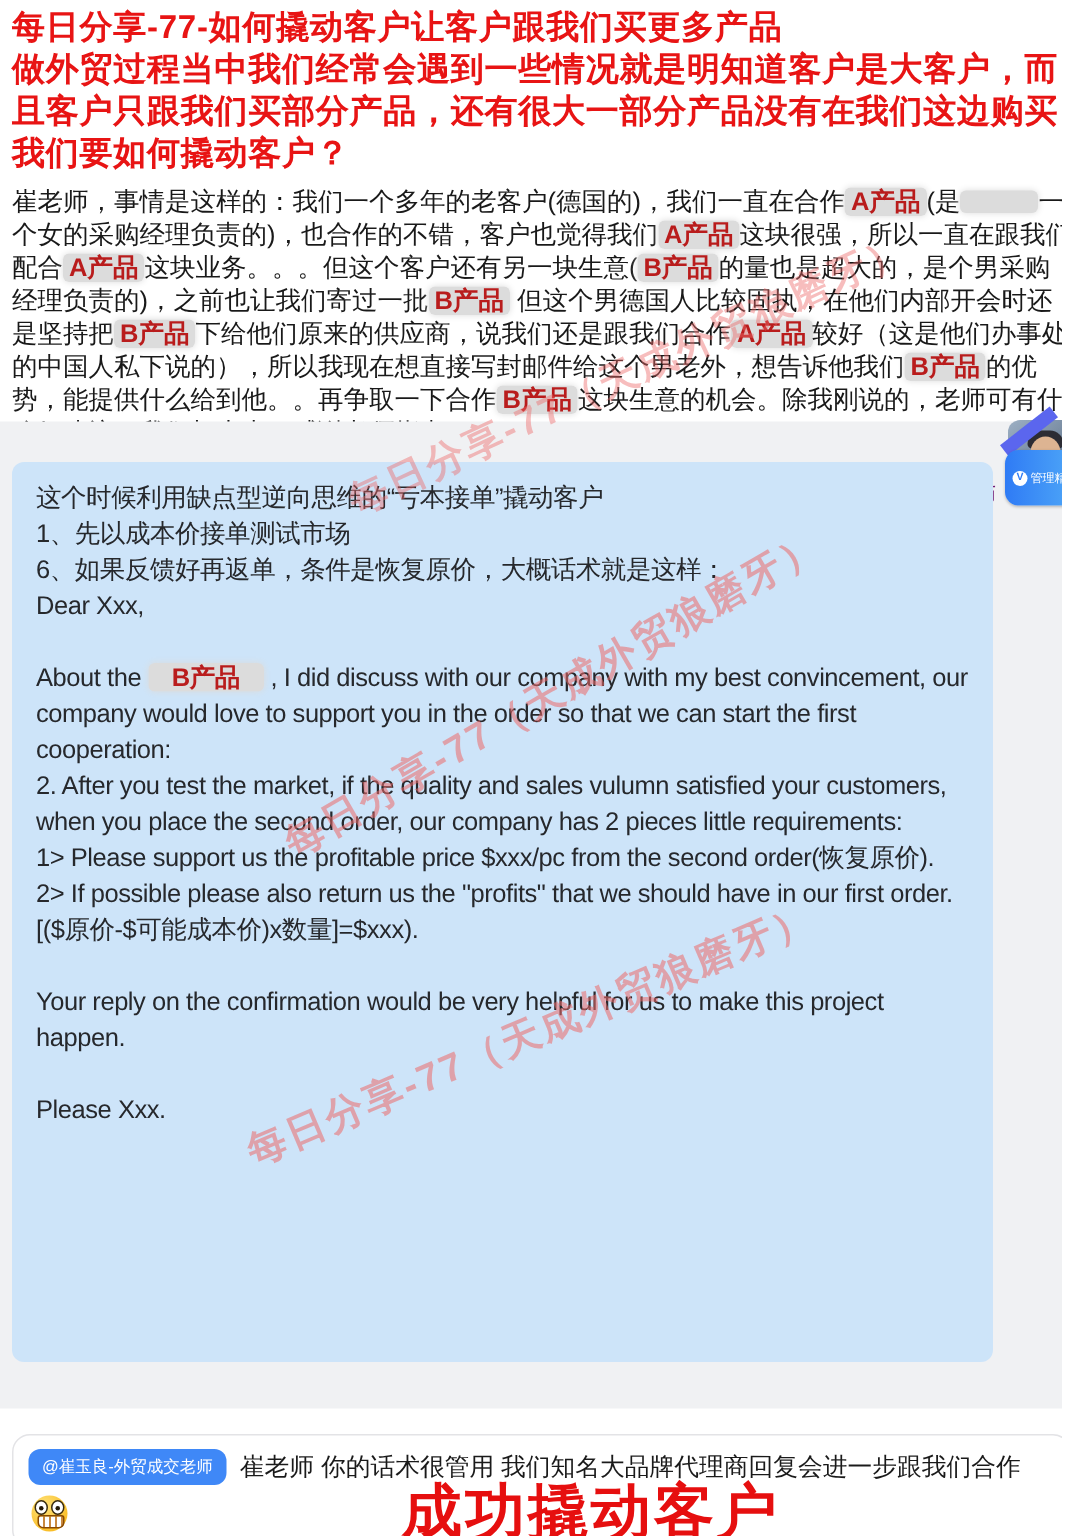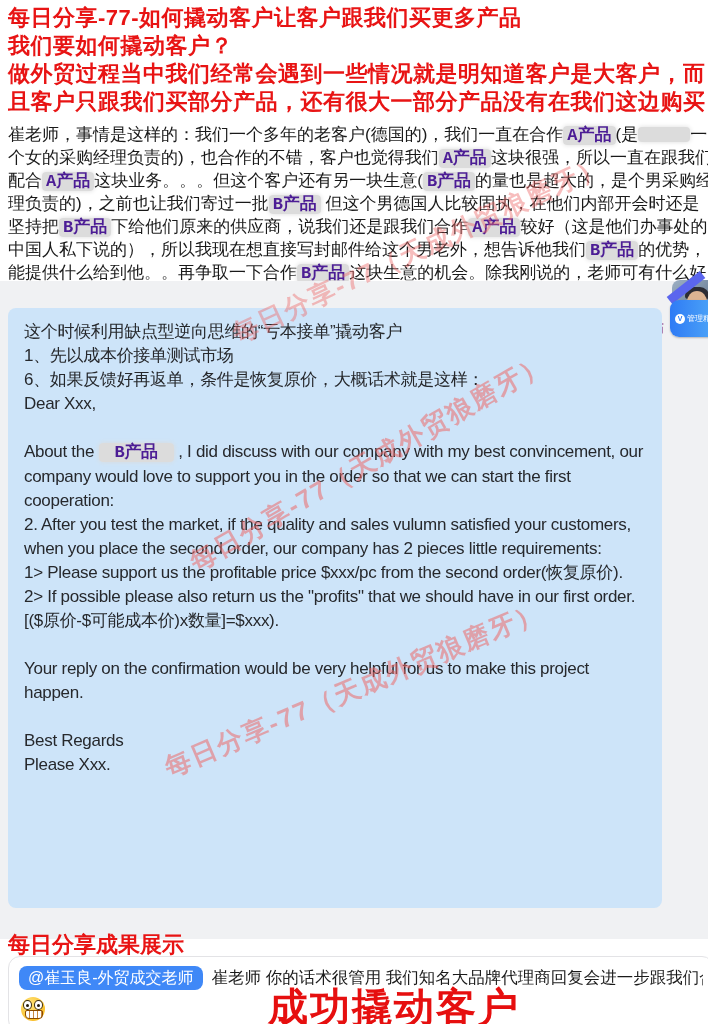--- a/index.html
+++ b/index.html
@@ -6,22 +6,22 @@
   .page{
     position:relative;width:708px;height:1024px;overflow:hidden;background:#ffffff;
     font-family:"Liberation Sans","DejaVu Sans",sans-serif;
   }
   
   .title-block{position:absolute;top:4px;left:8px;width:710px;color:#e81414;font-weight:bold;
     font-size:22px;line-height:28px;letter-spacing:0.5px;}
   
   .story{position:absolute;top:124px;left:8px;width:708px;font-size:17px;line-height:22px;color:#191919;}
   .seg-p{color:inherit;}
-  .seg-r{color:#4c1d95;font-weight:bold;background:#dcdcdc;border-radius:4px;padding:0 4px;
-    box-shadow:0 0 5px #dcdcdc;font-family:Liberation Mono, monospace;}
+  .seg-r{color:#b91c1c;font-weight:bold;background:#dcdcdc;border-radius:4px;padding:0 4px;
+    box-shadow:0 0 5px #dcdcdc;}
   .seg-rw{padding:0 16px;}
   .seg-b{display:inline-block;width:52px;height:15px;background:#dcdcdc;border-radius:4px;
     vertical-align:-2px;box-shadow:0 0 5px #dcdcdc;}
   
   .chat-bg{position:absolute;left:0;top:281px;width:724px;height:658px;background:#f0f1f3;}
   .meta{position:absolute;top:285px;left:0;width:664px;text-align:right;font-size:15px;color:#701a75;margin-top:36px;}
   .meta .time{margin-right:8px;}
   
   .avatar{position:absolute;left:672px;top:280px;width:50px;height:50px;border-radius:8px;
     background:linear-gradient(140deg,#9db0c4 0%,#6d8097 55%,#44556b 100%);overflow:visible;}
@@ -51,21 +51,21 @@
   .watermark{position:absolute;color:rgba(236,106,106,0.55);font-size:26px;font-weight:bold;
     white-space:nowrap;pointer-events:none;z-index:40;letter-spacing:2px;}
   .wm1{left:165px;top:445px;transform:rotate(-30deg);}
   .wm2{left:150px;top:672px;transform:rotate(-23deg);}
   .wm3{left:215px;top:232px;transform:rotate(-25deg);opacity:0.8;}
   
   .footer-label{position:absolute;left:8px;top:930px;font-size:22px;font-weight:bold;color:#e81414;}
   .quote-card{position:absolute;left:8px;top:956px;width:706px;height:76px;background:#ffffff;
     border:1px solid #e3e3e6;border-radius:12px;box-sizing:border-box;padding:9px 10px;}
   .quote-line{display:flex;align-items:center;gap:9px;}
-  .mention-pill{background:#3f88f7;color:#ffffff;font-size:16px;line-height:24px;padding:0 9px;
+  .mention-pill{background:#3f88f7;color:#ffffff;font-size:11px;line-height:24px;padding:0 9px;
     border-radius:8px;white-space:nowrap;flex:none;}
   .reply-text{font-size:16.5px;color:#1a1a1a;white-space:nowrap;overflow:hidden;}
   
   .emoji-face{position:absolute;left:12px;top:40px;width:24px;height:24px;border-radius:50%;
     background:radial-gradient(circle at 35% 30%,#ffe37a,#f7b10c);}
   .emoji-face .eye{position:absolute;top:3px;width:9px;height:10px;background:#ffffff;
     border:1px solid #3a2c10;border-radius:50%;box-sizing:border-box;}
   .emoji-face .eye::after{content:"";position:absolute;left:2px;top:3px;width:3px;height:3px;
     border-radius:50%;background:#241a08;}
   .emoji-face .eye.l{left:2px;} .emoji-face .eye.r{right:2px;}
@@ -75,22 +75,22 @@
   .highlight{position:absolute;left:268px;top:980px;font-size:40px;font-weight:bold;color:#e60f0f;
     letter-spacing:2px;z-index:30;}
 </style>
 </head>
 <body>
 
 <div class="page">
 
   <div class="title-block">
     <div>每日分享-77-如何撬动客户让客户跟我们买更多产品</div>
+    <div>做外贸过程当中我们经常会遇到一些情况就是明知道客户是大客户，而且客户只跟我们买部分产品，还有很大一部分产品没有在我们这边购买</div>
     <div>我们要如何撬动客户？</div>
-    <div>做外贸过程当中我们经常会遇到一些情况就是明知道客户是大客户，而且客户只跟我们买部分产品，还有很大一部分产品没有在我们这边购买</div>
   </div>
 
   <div class="story"><span class="seg-p">崔老师，事情是这样的：我们一个多年的老客户(德国的)，我们一直在合作</span><span class="seg-r">A产品</span><span class="seg-p">(是</span><span class="seg-b"></span><span class="seg-p">一个女的采购经理负责的)，也合作的不错，客户也觉得我们</span><span class="seg-r">A产品</span><span class="seg-p">这块很强，所以一直在跟我们配合</span><span class="seg-r">A产品</span><span class="seg-p">这块业务。。。但这个客户还有另一块生意(</span><span class="seg-r">B产品</span><span class="seg-p">的量也是超大的，是个男采购经理负责的)，之前也让我们寄过一批</span><span class="seg-r">B产品</span><span class="seg-p"> 但这个男德国人比较固执，在他们内部开会时还是坚持把</span><span class="seg-r">B产品</span><span class="seg-p">下给他们原来的供应商，说我们还是跟我们合作</span><span class="seg-r">A产品</span><span class="seg-p">较好（这是他们办事处的中国人私下说的），所以我现在想直接写封邮件给这个男老外，想告诉他我们</span><span class="seg-r">B产品</span><span class="seg-p">的优势，能提供什么给到他。。再争取一下合作</span><span class="seg-r">B产品</span><span class="seg-p">这块生意的机会。除我刚说的，老师可有什么好建议，我们加上去，感谢老师指点了</span></div>
 
   <div class="chat-bg"></div>
 
   <div class="meta">
     <span class="time">8月3日 22:27</span><span>崔玉良-外贸成交老师</span>
   </div>
 
@@ -115,29 +115,27 @@
       <div class="gap"></div>
       <div class="para"><span class="seg-p">About the </span><span class="seg-r seg-rw">B产品</span><span class="seg-p"> , I did discuss with our company with my best convincement, our company would love to support you in the order so that we can start the first cooperation:</span></div>
       <div class="para"><span class="seg-p">2. After you test the market, if the quality and sales vulumn satisfied your customers, when you place the second order, our company has 2 pieces little requirements:</span></div>
       <div class="para"><span class="seg-p">1&gt; Please support us the profitable price $xxx/pc from the second order(恢复原价).</span></div>
       <div class="para"><span class="seg-p">2&gt; If possible please also return us the "profits" that we should have in our first order. [($原价-$可能成本价)x数量]=$xxx).</span></div>
       <div class="gap"></div>
       <div class="gap"></div>
       <div class="para"><span class="seg-p">Your reply on the confirmation would be very helpful for us to make this project happen.</span></div>
       <div class="gap"></div>
       <div class="gap"></div>
-      <div class="para"><span class="seg-p">Best Regards</span></div>
       <div class="para"><span class="seg-p">Please Xxx.</span></div>
     </div>
 
   <div class="watermark wm3">每日分享-77（天成外贸狼磨牙）</div>
   <div class="watermark wm1">每日分享-77（天成外贸狼磨牙）</div>
   <div class="watermark wm2">每日分享-77（天成外贸狼磨牙）</div>
 
-  <div class="footer-label">每日分享成果展示</div>
 
   <div class="quote-card">
     <div class="quote-line">
       <span class="mention-pill">@崔玉良-外贸成交老师</span>
       <span class="reply-text">崔老师 你的话术很管用 我们知名大品牌代理商回复会进一步跟我们合作</span>
     </div>
     <div class="emoji-face">
       <div class="eye l"></div>
       <div class="eye r"></div>
       <div class="mouth"></div>

